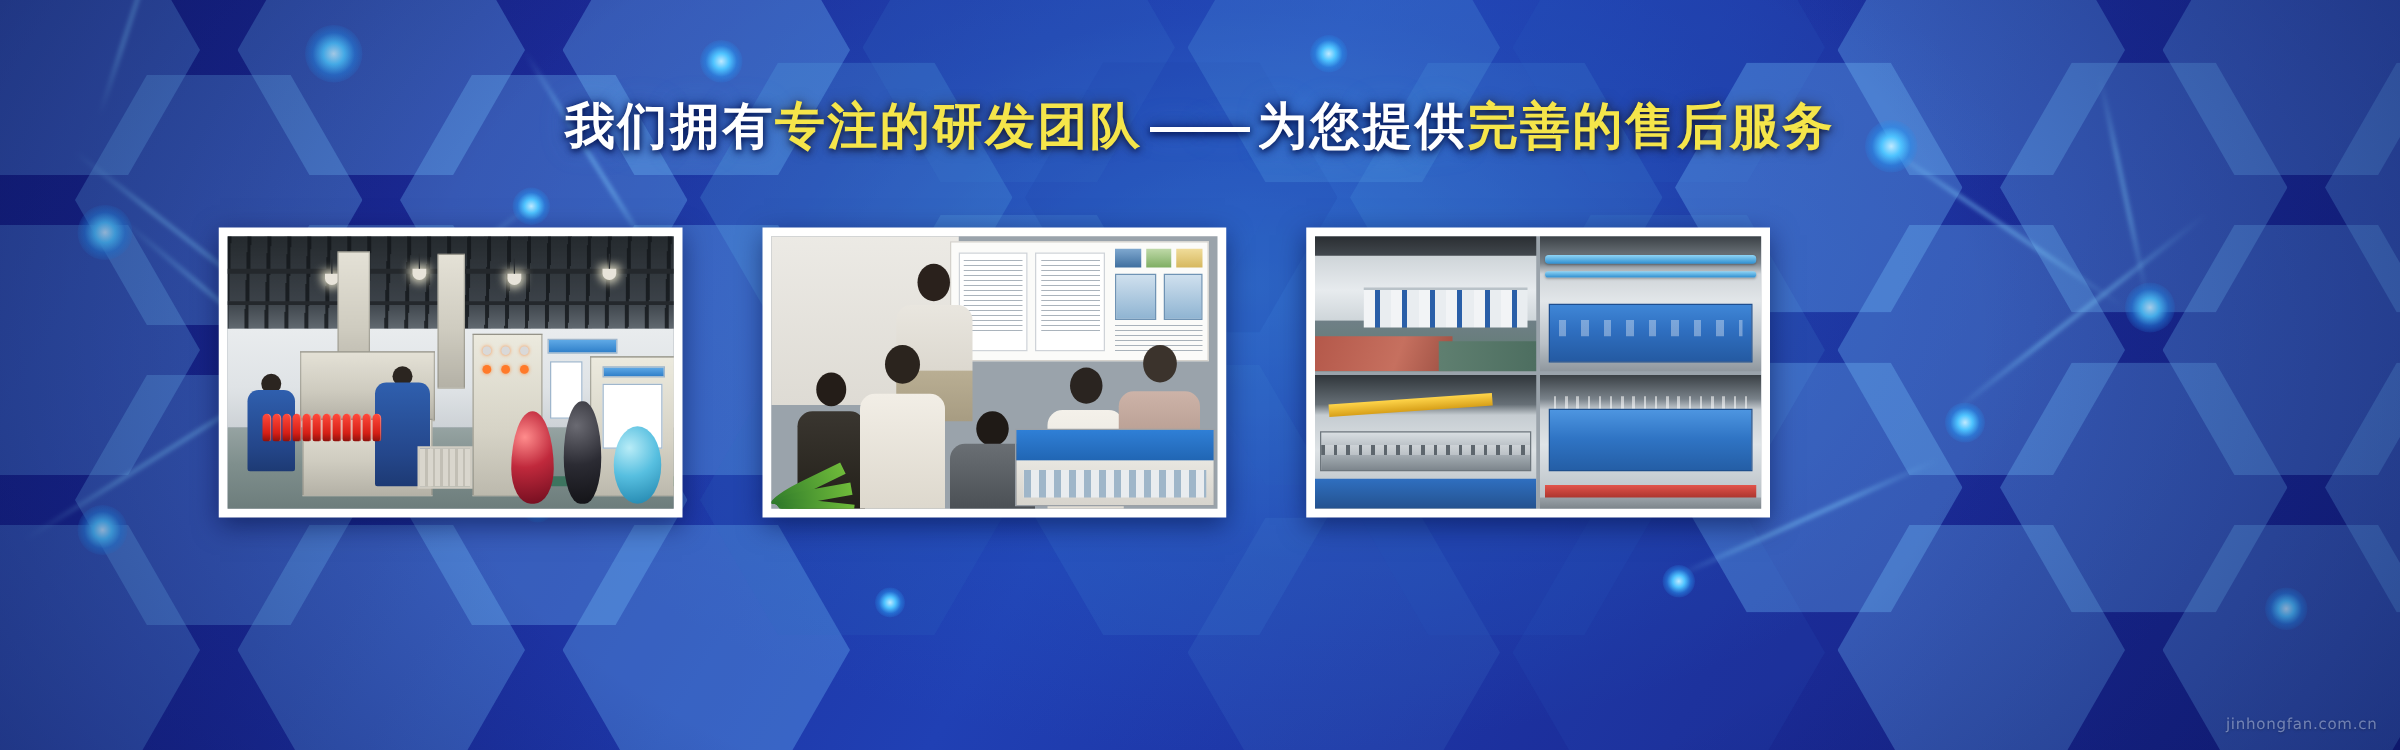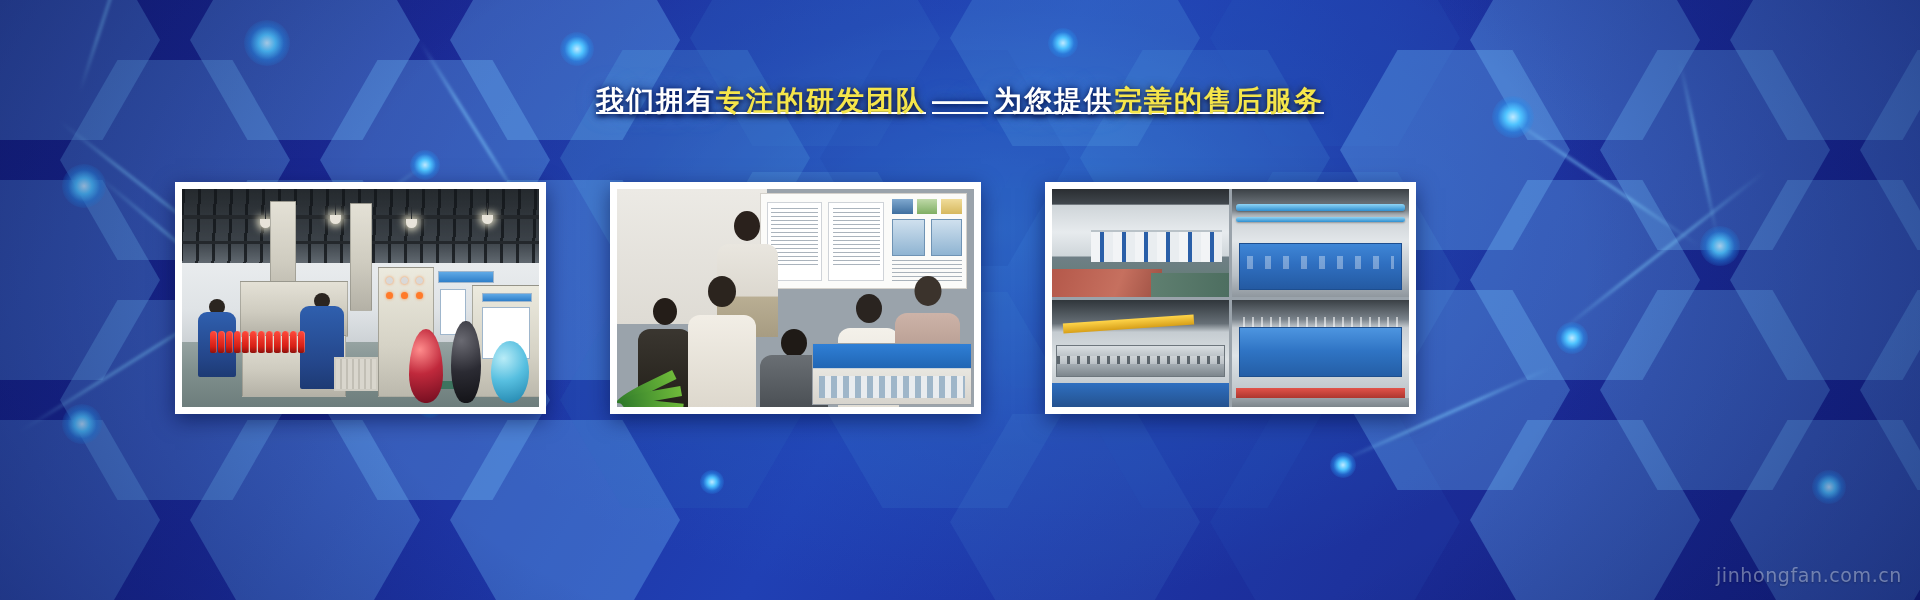--- a/index.html
+++ b/index.html
@@ -50,25 +50,24 @@
     background:radial-gradient(ellipse 1200px 760px at 50% 46%, rgba(0,0,0,0) 52%, rgba(5,14,82,0.55) 100%);
   }
 
   
   .title-wrap{
     position:absolute; top:78px; left:0; width:1920px; text-align:center;
     z-index:30;
   }
   .title{
     display:inline-block;
-    font-size:28px; line-height:46px; font-weight:700; letter-spacing:2px;
+    font-size:40px; line-height:46px; font-weight:700; letter-spacing:2px;
     color:#ffffff;
     text-shadow:0 0 10px rgba(0,20,90,.95), 0 2px 5px rgba(0,10,60,.9), 0 0 22px rgba(90,170,255,.45);
     white-space:nowrap;
-    text-decoration:underline;
   }
   .title .hl{ color:#f5e54a; text-shadow:0 0 10px rgba(40,30,0,.55), 0 2px 5px rgba(0,10,60,.8); }
   .title .dash{ color:#ffffff; letter-spacing:0; padding:0 6px; }
 
   
   .cards{ position:absolute; top:182px; left:0; width:1920px; height:232px; z-index:25; }
   .card{
     position:absolute; background:#ffffff; padding:7px;
     box-shadow:0 6px 20px rgba(2,10,60,.55);
   }
@@ -204,21 +203,21 @@
   .c-br .hooks{ position:absolute; left:6%; top:16%; width:88%; height:24%;
     background:repeating-linear-gradient(90deg, rgba(255,255,255,.55) 0 2px, rgba(255,255,255,0) 2px 9px); }
   .c-br .redbase{ position:absolute; left:2%; bottom:7%; width:96%; height:11%;
     background:linear-gradient(180deg,#e2534a,#a8332c); }
   .c-br .floor{ position:absolute; left:0; bottom:0; width:100%; height:8%;
     background:linear-gradient(180deg,#9aa2a8,#7d858b); }
 
   
   .watermark{
     position:absolute; right:18px; bottom:14px; z-index:40;
-    font-size:19px; letter-spacing:.6px; color:rgba(228,238,255,.42);
+    font-size:12px; letter-spacing:.6px; color:rgba(228,238,255,.42);
     text-shadow:0 1px 2px rgba(0,0,0,.25);
     font-family:"DejaVu Sans","Liberation Sans",sans-serif;
   }
 </style>
 </head>
 <body>
 
 <div class="banner">
 
   <div class="hexlayer">

